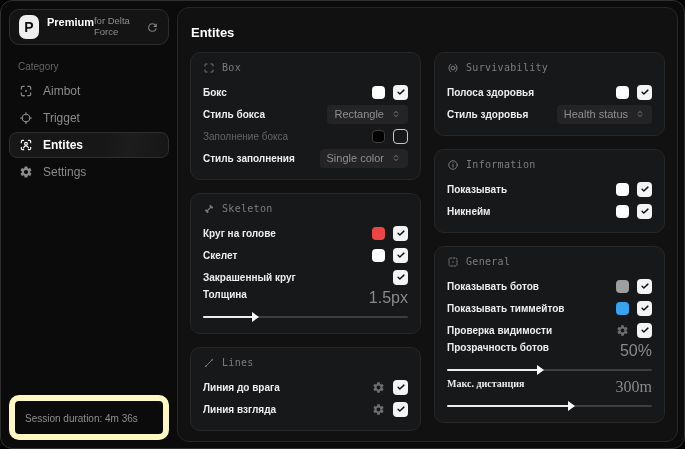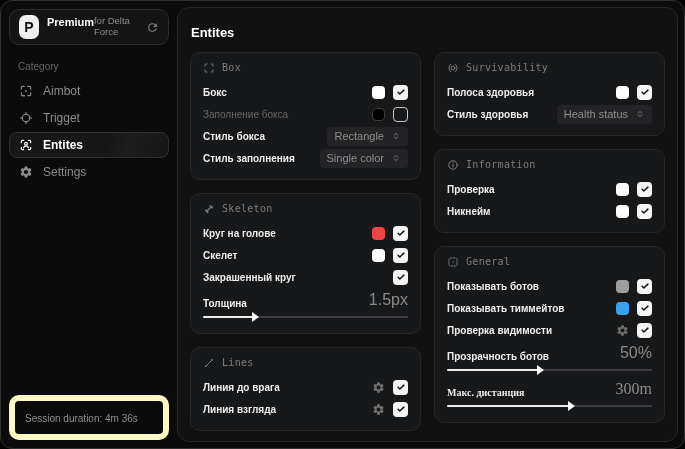--- a/index.html
+++ b/index.html
@@ -54,21 +54,21 @@
   .checkbox svg { width:10px; height:10px; }
   .checkbox.unchecked { background:transparent; border:1.5px solid #c9c9c9; }
   .gear-mini { color:#6f6f6f; display:flex; }
   .gear-mini svg { width:13px; height:13px; }
   .select { height:19px; background:#242427; border-radius:4px; padding:0 7px;
     display:flex; align-items:center; gap:7px; font-size:11px; color:#8e8e8e; cursor:pointer; }
   .select svg { width:10px; height:10px; }
 
   .slider-row { padding-top:1px; }
   .slider-row.spaced { margin-top:6px;font-family:Liberation Serif, serif; }
-  .slider-top { display:flex; align-items:flex-end; height:20px; }
+  .slider-top { display:flex; align-items:flex-start; height:20px; }
   .slider-value { font-size:16px; color:#8a8a8a; }
   .track { position:relative; height:2px; background:#3e3e40; border-radius:2px;
     margin:7px 0 5px; cursor:pointer; }
   .fill { position:absolute; left:0; top:0; height:2px; background:#ededed; border-radius:2px; }
   .thumb { position:absolute; top:-4px; width:0; height:0; margin-left:-2px;
     border-top:5px solid transparent; border-bottom:5px solid transparent;
     border-left:7px solid #fafafa; }
 </style>
 </head>
 <body>
@@ -159,39 +159,39 @@
                 <div class="swatch" style="background: rgb(255, 255, 255);"></div>
                 <div class="checkbox">
                   <span style="display: flex;">
                     <svg viewBox="0 0 24 24" fill="none" stroke="currentColor" stroke-width="2" stroke-linecap="round" stroke-linejoin="round">
                       <path d="M5 12.8l4.2 4.2L19 7.5" stroke-width="3.4"></path>
                     </svg>
                   </span>
                 </div>
               </div>
             </div>
+            <div class="row">
+              <span class="row-label">Стиль бокса</span>
+              <div class="controls">
+                <div class="select">
+                  <span>Rectangle</span>
+                  <span style="display: flex;">
+                    <svg viewBox="0 0 24 24" fill="none" stroke="currentColor" stroke-width="2" stroke-linecap="round" stroke-linejoin="round">
+                      <path d="M8 9.8 12 5.8l4 4"></path>
+                      <path d="M8 14.2l4 4 4-4"></path>
+                    </svg>
+                  </span>
+                </div>
+              </div>
+            </div>
             <div class="row disabled">
               <span class="row-label">Заполнение бокса</span>
               <div class="controls">
                 <div class="swatch dark" style="background: rgb(0, 0, 0);"></div>
                 <div class="checkbox unchecked"></div>
-              </div>
-            </div>
-            <div class="row">
-              <span class="row-label">Стиль бокса</span>
-              <div class="controls">
-                <div class="select">
-                  <span>Rectangle</span>
-                  <span style="display: flex;">
-                    <svg viewBox="0 0 24 24" fill="none" stroke="currentColor" stroke-width="2" stroke-linecap="round" stroke-linejoin="round">
-                      <path d="M8 9.8 12 5.8l4 4"></path>
-                      <path d="M8 14.2l4 4 4-4"></path>
-                    </svg>
-                  </span>
-                </div>
               </div>
             </div>
             <div class="row">
               <span class="row-label">Стиль заполнения</span>
               <div class="controls">
                 <div class="select">
                   <span>Single color</span>
                   <span style="display: flex;">
                     <svg viewBox="0 0 24 24" fill="none" stroke="currentColor" stroke-width="2" stroke-linecap="round" stroke-linejoin="round">
                       <path d="M8 9.8 12 5.8l4 4"></path>
@@ -356,21 +356,21 @@
               <span style="display: flex;">
                 <svg viewBox="0 0 24 24" fill="none" stroke="currentColor" stroke-width="2" stroke-linecap="round" stroke-linejoin="round">
                   <circle cx="12" cy="12" r="8.5"></circle>
                   <path d="M12 11v5"></path>
                   <circle cx="12" cy="7.6" r="1.2" fill="currentColor" stroke="none"></circle>
                 </svg>
               </span>
               <span>Information</span>
             </div>
             <div class="row">
-              <span class="row-label">Проверка</span>
+              <span class="row-label">Показывать</span>
               <div class="controls">
                 <div class="swatch" style="background: rgb(255, 255, 255);"></div>
                 <div class="checkbox">
                   <span style="display: flex;">
                     <svg viewBox="0 0 24 24" fill="none" stroke="currentColor" stroke-width="2" stroke-linecap="round" stroke-linejoin="round">
                       <path d="M5 12.8l4.2 4.2L19 7.5" stroke-width="3.4"></path>
                     </svg>
                   </span>
                 </div>
               </div>

